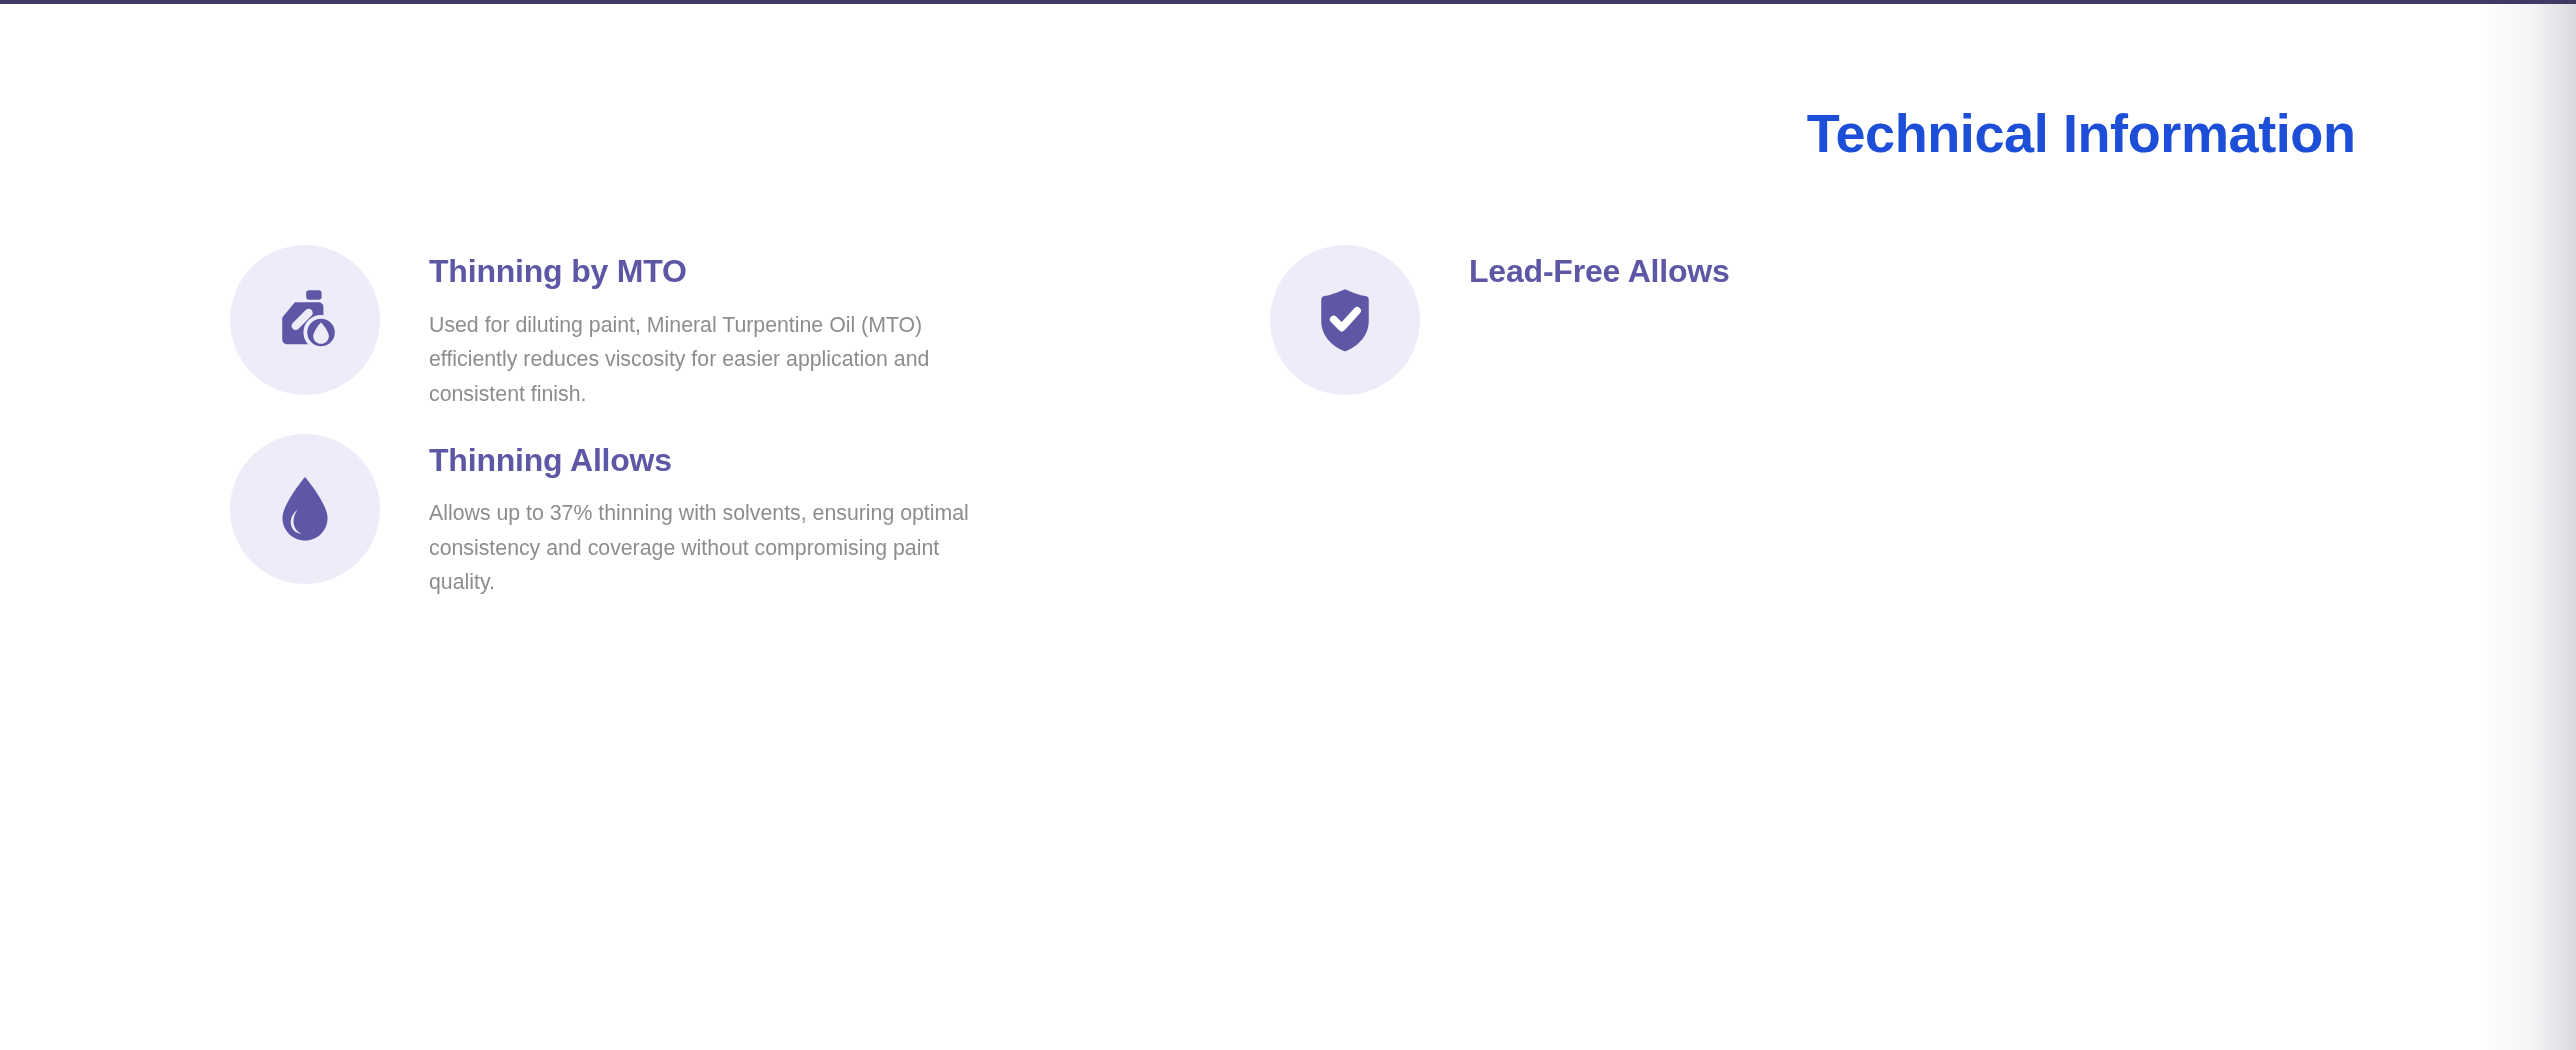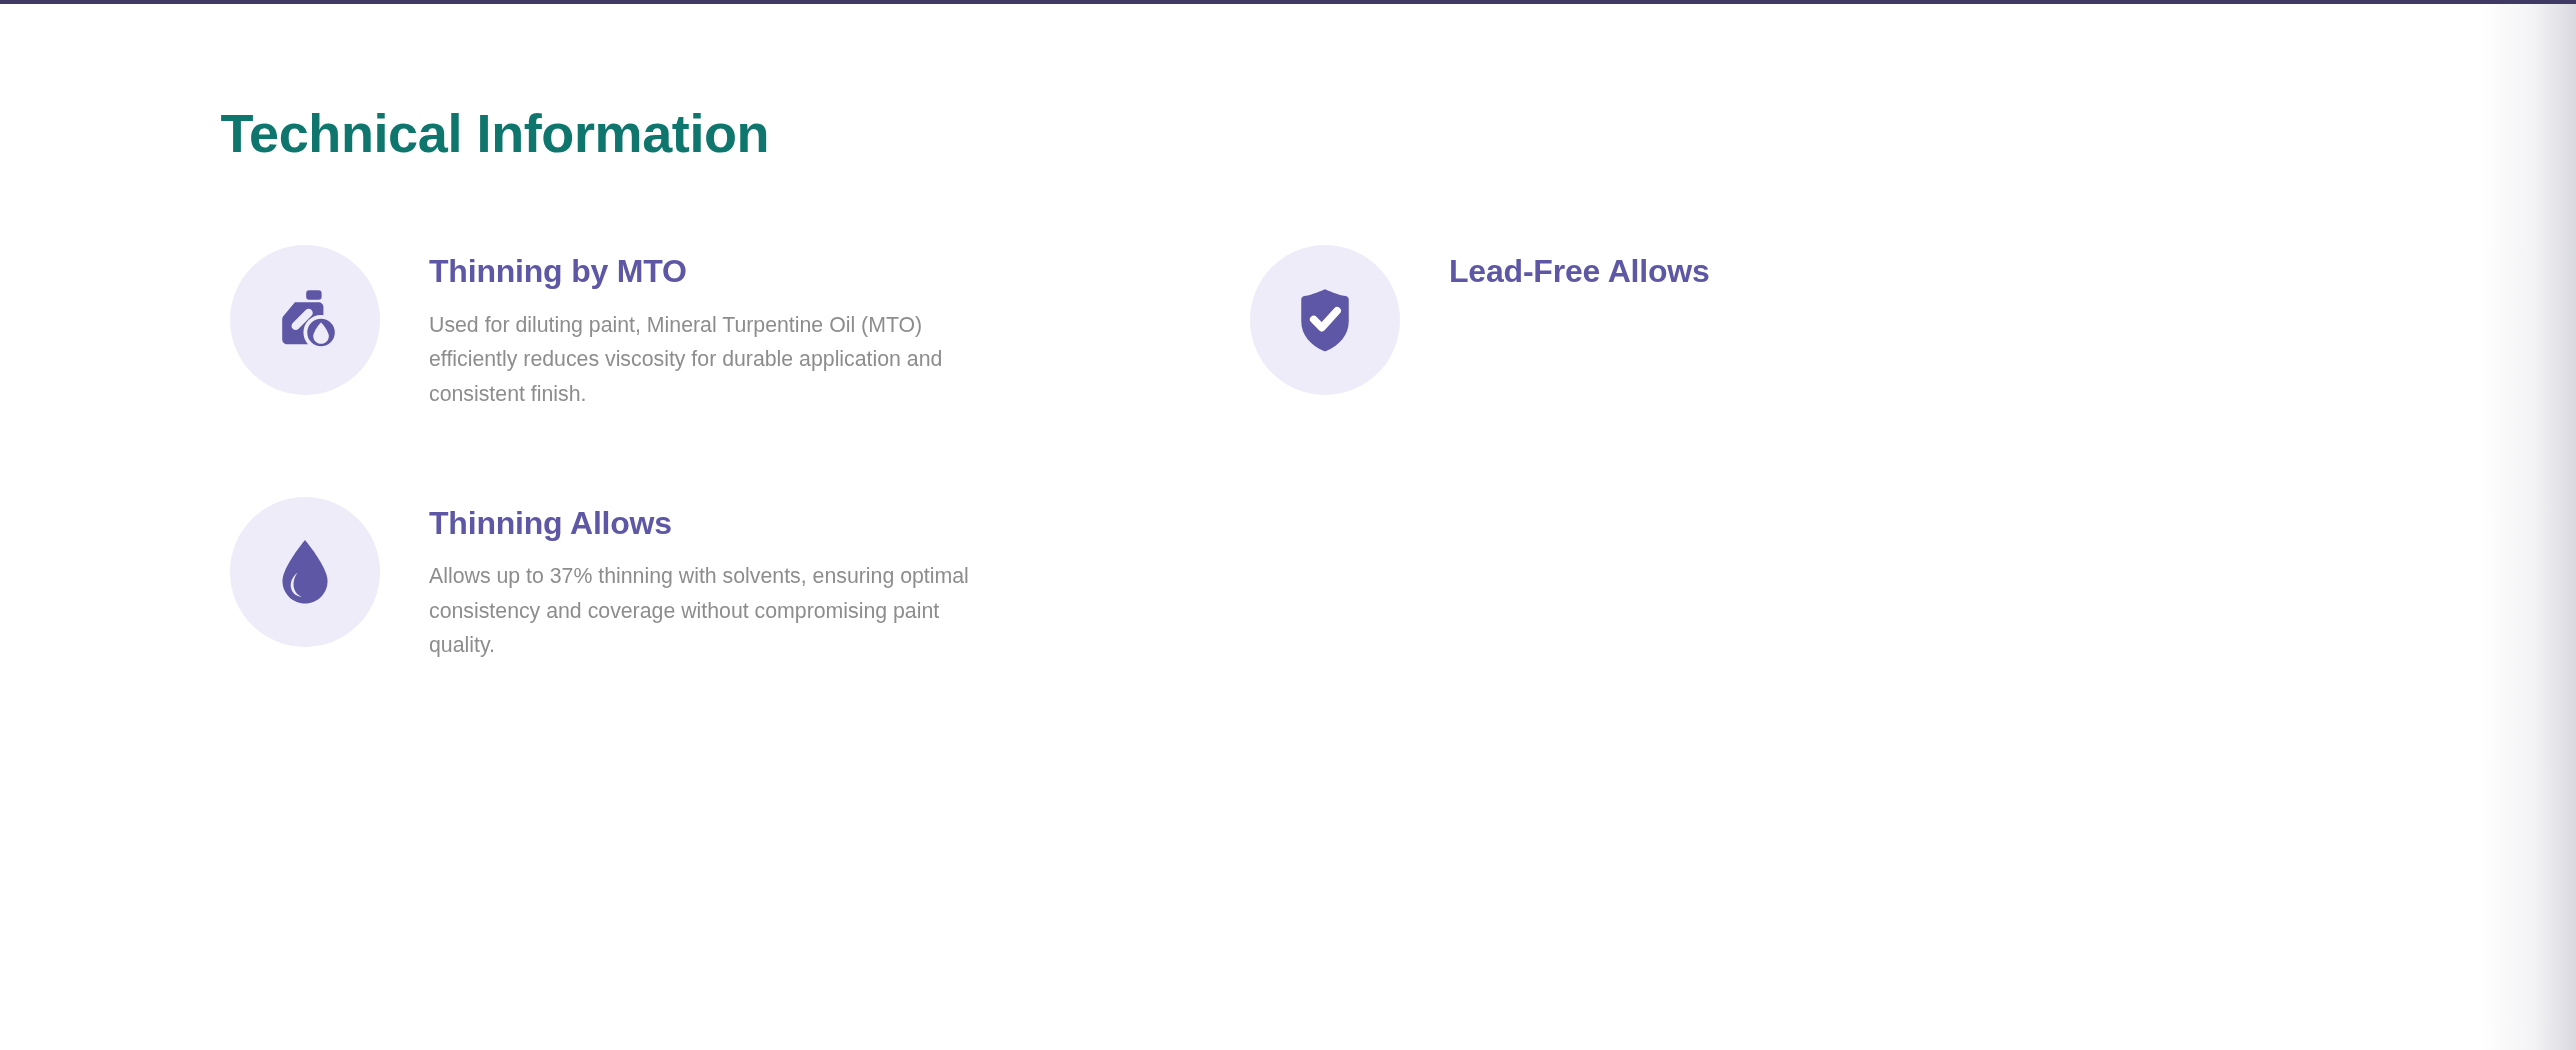--- a/index.html
+++ b/index.html
@@ -56,37 +56,38 @@
   }
 
   .section {
     width: 2135px;
     margin: 0 auto;
     padding-top: 99px;
     box-sizing: border-box;
   }
 
   .section-title {
-    text-align: left;
+    text-align: right;
     font-size: 54px;
     line-height: 1.12;
     font-weight: 700;
     letter-spacing: -0.4px;
-    color: #0f766e;
+    color: #1d4ed8;
     margin: 0;
   }
 
   .feature-grid {
     margin-top: 79px;
     display: grid;
     grid-template-columns: 1020px 1020px;
     column-gap: 0px;
     row-gap: 83px;
     padding-left: 9.5px;
     box-sizing: border-box;
+    gap: 20px;
   }
 
   .feature {
     display: flex;
     align-items: flex-start;
     column-gap: 0px;
   }
 
   .feature-icon-wrap {
     flex: 0 0 auto;
@@ -156,21 +157,21 @@
               <g fill="#5d57a6">
                 <rect x="33" y="7" width="13" height="8" rx="2.5"></rect>
                 <path d="M23.5 17 L14 28.5 C13.2 29.4 12.8 30.6 12.8 31.8 L12.8 48.5 C12.8 50.7 14.6 52.5 16.8 52.5 L43.5 52.5 C45.7 52.5 47.5 50.7 47.5 48.5 L47.5 21 C47.5 18.8 45.7 17 43.5 17 Z M32.6 23.6 C34 22.2 36.2 22.2 37.5 23.6 C38.9 25 38.9 27.2 37.5 28.5 L26.6 39.4 C25.2 40.8 23 40.8 21.7 39.4 C20.3 38.1 20.3 35.9 21.7 34.5 Z"></path>
                 <circle cx="45.5" cy="42.5" r="13.2" fill="#5d57a6" stroke="#eeecf9" stroke-width="3.2"></circle>
                 <path d="M45.5 33.8 C45.5 33.8 38.9 41.4 38.9 45.5 C38.9 49.2 41.8 52.1 45.5 52.1 C49.2 52.1 52.1 49.2 52.1 45.5 C52.1 41.4 45.5 33.8 45.5 33.8 Z" fill="#eeecf9"></path>
               </g>
             </svg>
           </div>
           <div class="feature-body">
             <h2 class="feature-title">Thinning by MTO</h2>
-            <p class="feature-desc">Used for diluting paint, Mineral Turpentine Oil (MTO) efficiently reduces viscosity for durable application and consistent finish.</p>
+            <p class="feature-desc">Used for diluting paint, Mineral Turpentine Oil (MTO) efficiently reduces viscosity for easier application and consistent finish.</p>
           </div>
         </div>
 
         <div class="feature col-right">
           <div class="feature-icon-wrap">
             <svg viewBox="0 0 64 64" aria-hidden="true">
               <path d="M32 6 C32 6 22.5 10.5 14.5 11.8 C13 12 12 13.3 12 14.8 L12 33 C12 44.5 20 53.5 31 58 C31.6 58.3 32.4 58.3 33 58 C44 53.5 52 44.5 52 33 L52 14.8 C52 13.3 51 12 49.5 11.8 C41.5 10.5 32 6 32 6 Z" fill="#5d57a6"></path>
               <path d="M22.5 31.5 L29.3 38.4 L42.2 24.2" fill="none" stroke="#ffffff" stroke-width="6.4" stroke-linecap="round" stroke-linejoin="round"></path>
             </svg>
           </div>

